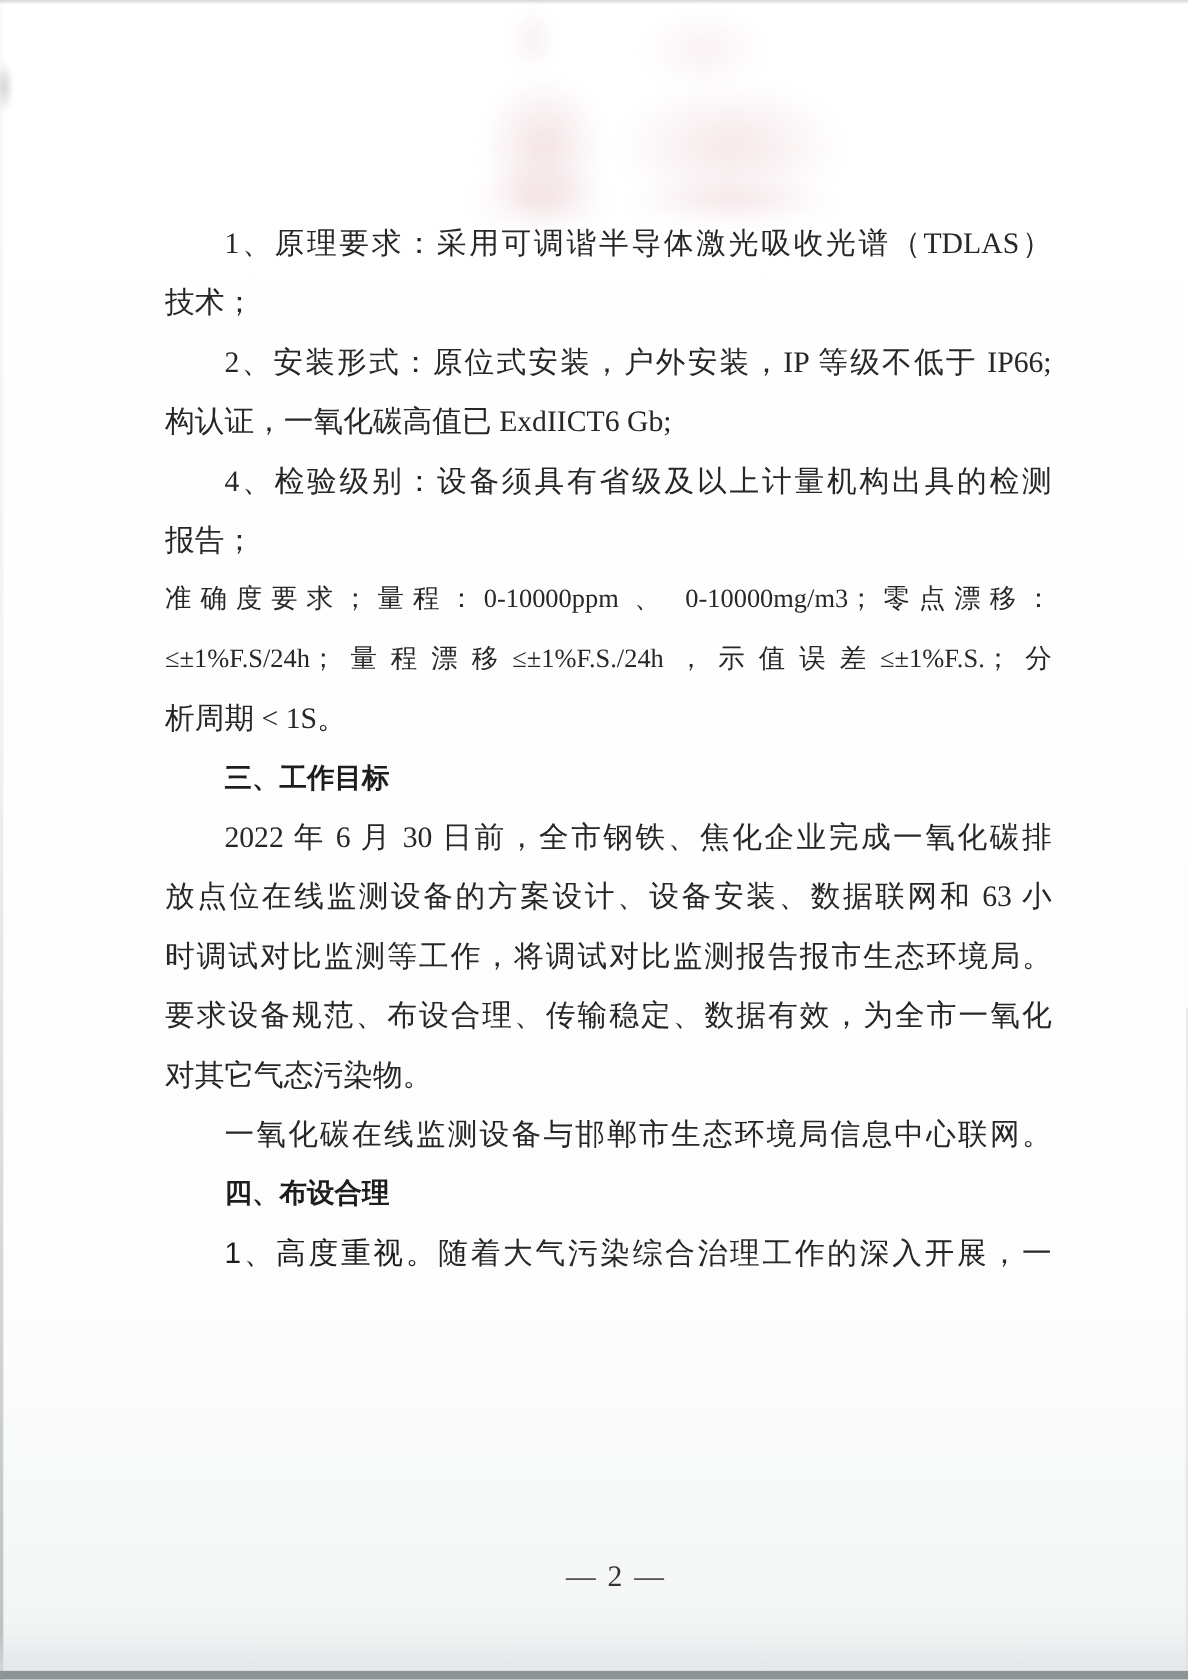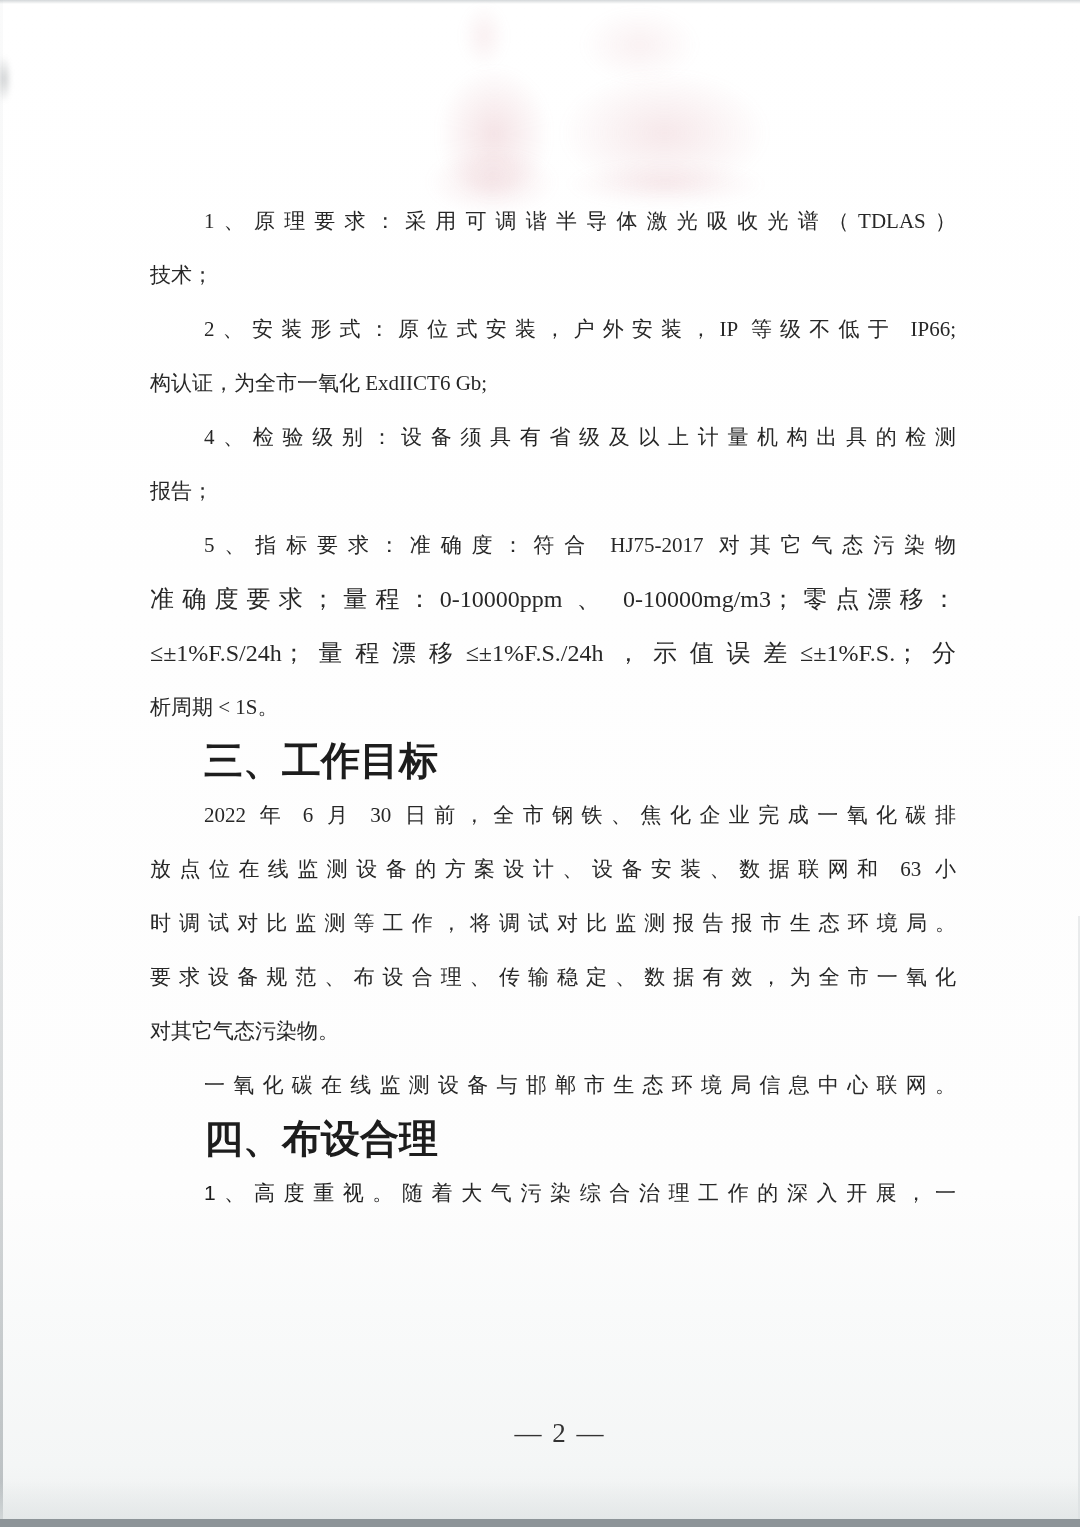--- a/index.html
+++ b/index.html
@@ -38,35 +38,35 @@
   .bleed.b4 { left: 562px; top: 72px;  width: 205px; height: 122px;
     background: radial-gradient(ellipse at center, rgba(208,128,140,0.18), rgba(208,128,140,0) 72%); }
   .bleed.b5 { left: 582px; top: 8px;   width: 115px; height: 74px;
     background: radial-gradient(ellipse at center, rgba(208,128,140,0.11), rgba(208,128,140,0) 72%); }
   .bleed.b6 { left: 568px; top: 162px; width: 195px; height: 44px;
     background: radial-gradient(ellipse at center, rgba(208,128,140,0.15), rgba(208,128,140,0) 72%); }
 
   
   .content { position: absolute; left: 150px; top: 194px; width: 806px; }
   .line {
-    font-size: 21px;
+    font-size: 27px;
     line-height: 54px;
     height: 54px;
     color: #272727;
     text-align: left;
     white-space: normal;
     overflow: visible;
   }
   .line.fill { text-align: justify; text-align-last: justify; -moz-text-align-last: justify; }
   .line.indent { text-indent: 54px; }
   .line.dense { font-size: 24px; }
   .line.heading {
     font-family: "Liberation Sans", "DejaVu Sans", sans-serif;
     font-weight: bold;
-    font-size: 39px;
+    font-size: 25px;
     color: #1d1d1d;
   }
   .bold-run {
     font-family: "Liberation Sans", "DejaVu Sans", sans-serif;
     font-weight: normal;
     color: #1d1d1d;
   }
 
   .footer {
     position: absolute;
@@ -89,24 +89,23 @@
   <div class="bleed b2"></div>
   <div class="bleed b3"></div>
   <div class="bleed b4"></div>
   <div class="bleed b5"></div>
   <div class="bleed b6"></div>
 
   <div class="content">
     <div class="line indent fill">1、原理要求：采用可调谐半导体激光吸收光谱（TDLAS）</div>
     <div class="line">技术；</div>
     <div class="line indent fill">2、安装形式：原位式安装，户外安装，IP 等级不低于 IP66;</div>
-    <div class="line">构认证，为全市一氧化 ExdIICT6 Gb;</div>
+    <div class="line">构认证，一氧化碳高值已 ExdIICT6 Gb;</div>
     <div class="line indent fill">4、检验级别：设备须具有省级及以上计量机构出具的检测</div>
     <div class="line">报告；</div>
-    <div class="line indent fill">5、指标要求：准确度：符合 HJ75-2017 对其它气态污染物</div>
     <div class="line fill dense">准确度要求；量程：0-10000ppm 、 0-10000mg/m3；零点漂移：</div>
     <div class="line fill dense">≤±1%F.S/24h；量程漂移≤±1%F.S./24h，示值误差≤±1%F.S.；分</div>
     <div class="line">析周期 &lt; 1S。</div>
     <div class="line heading indent">三、工作目标</div>
     <div class="line indent fill">2022 年 6 月 30 日前，全市钢铁、焦化企业完成一氧化碳排</div>
     <div class="line fill">放点位在线监测设备的方案设计、设备安装、数据联网和 63 小</div>
     <div class="line fill">时调试对比监测等工作，将调试对比监测报告报市生态环境局。</div>
     <div class="line fill">要求设备规范、布设合理、传输稳定、数据有效，为全市一氧化</div>
     <div class="line">对其它气态污染物。</div>
     <div class="line indent fill">一氧化碳在线监测设备与邯郸市生态环境局信息中心联网。</div>

